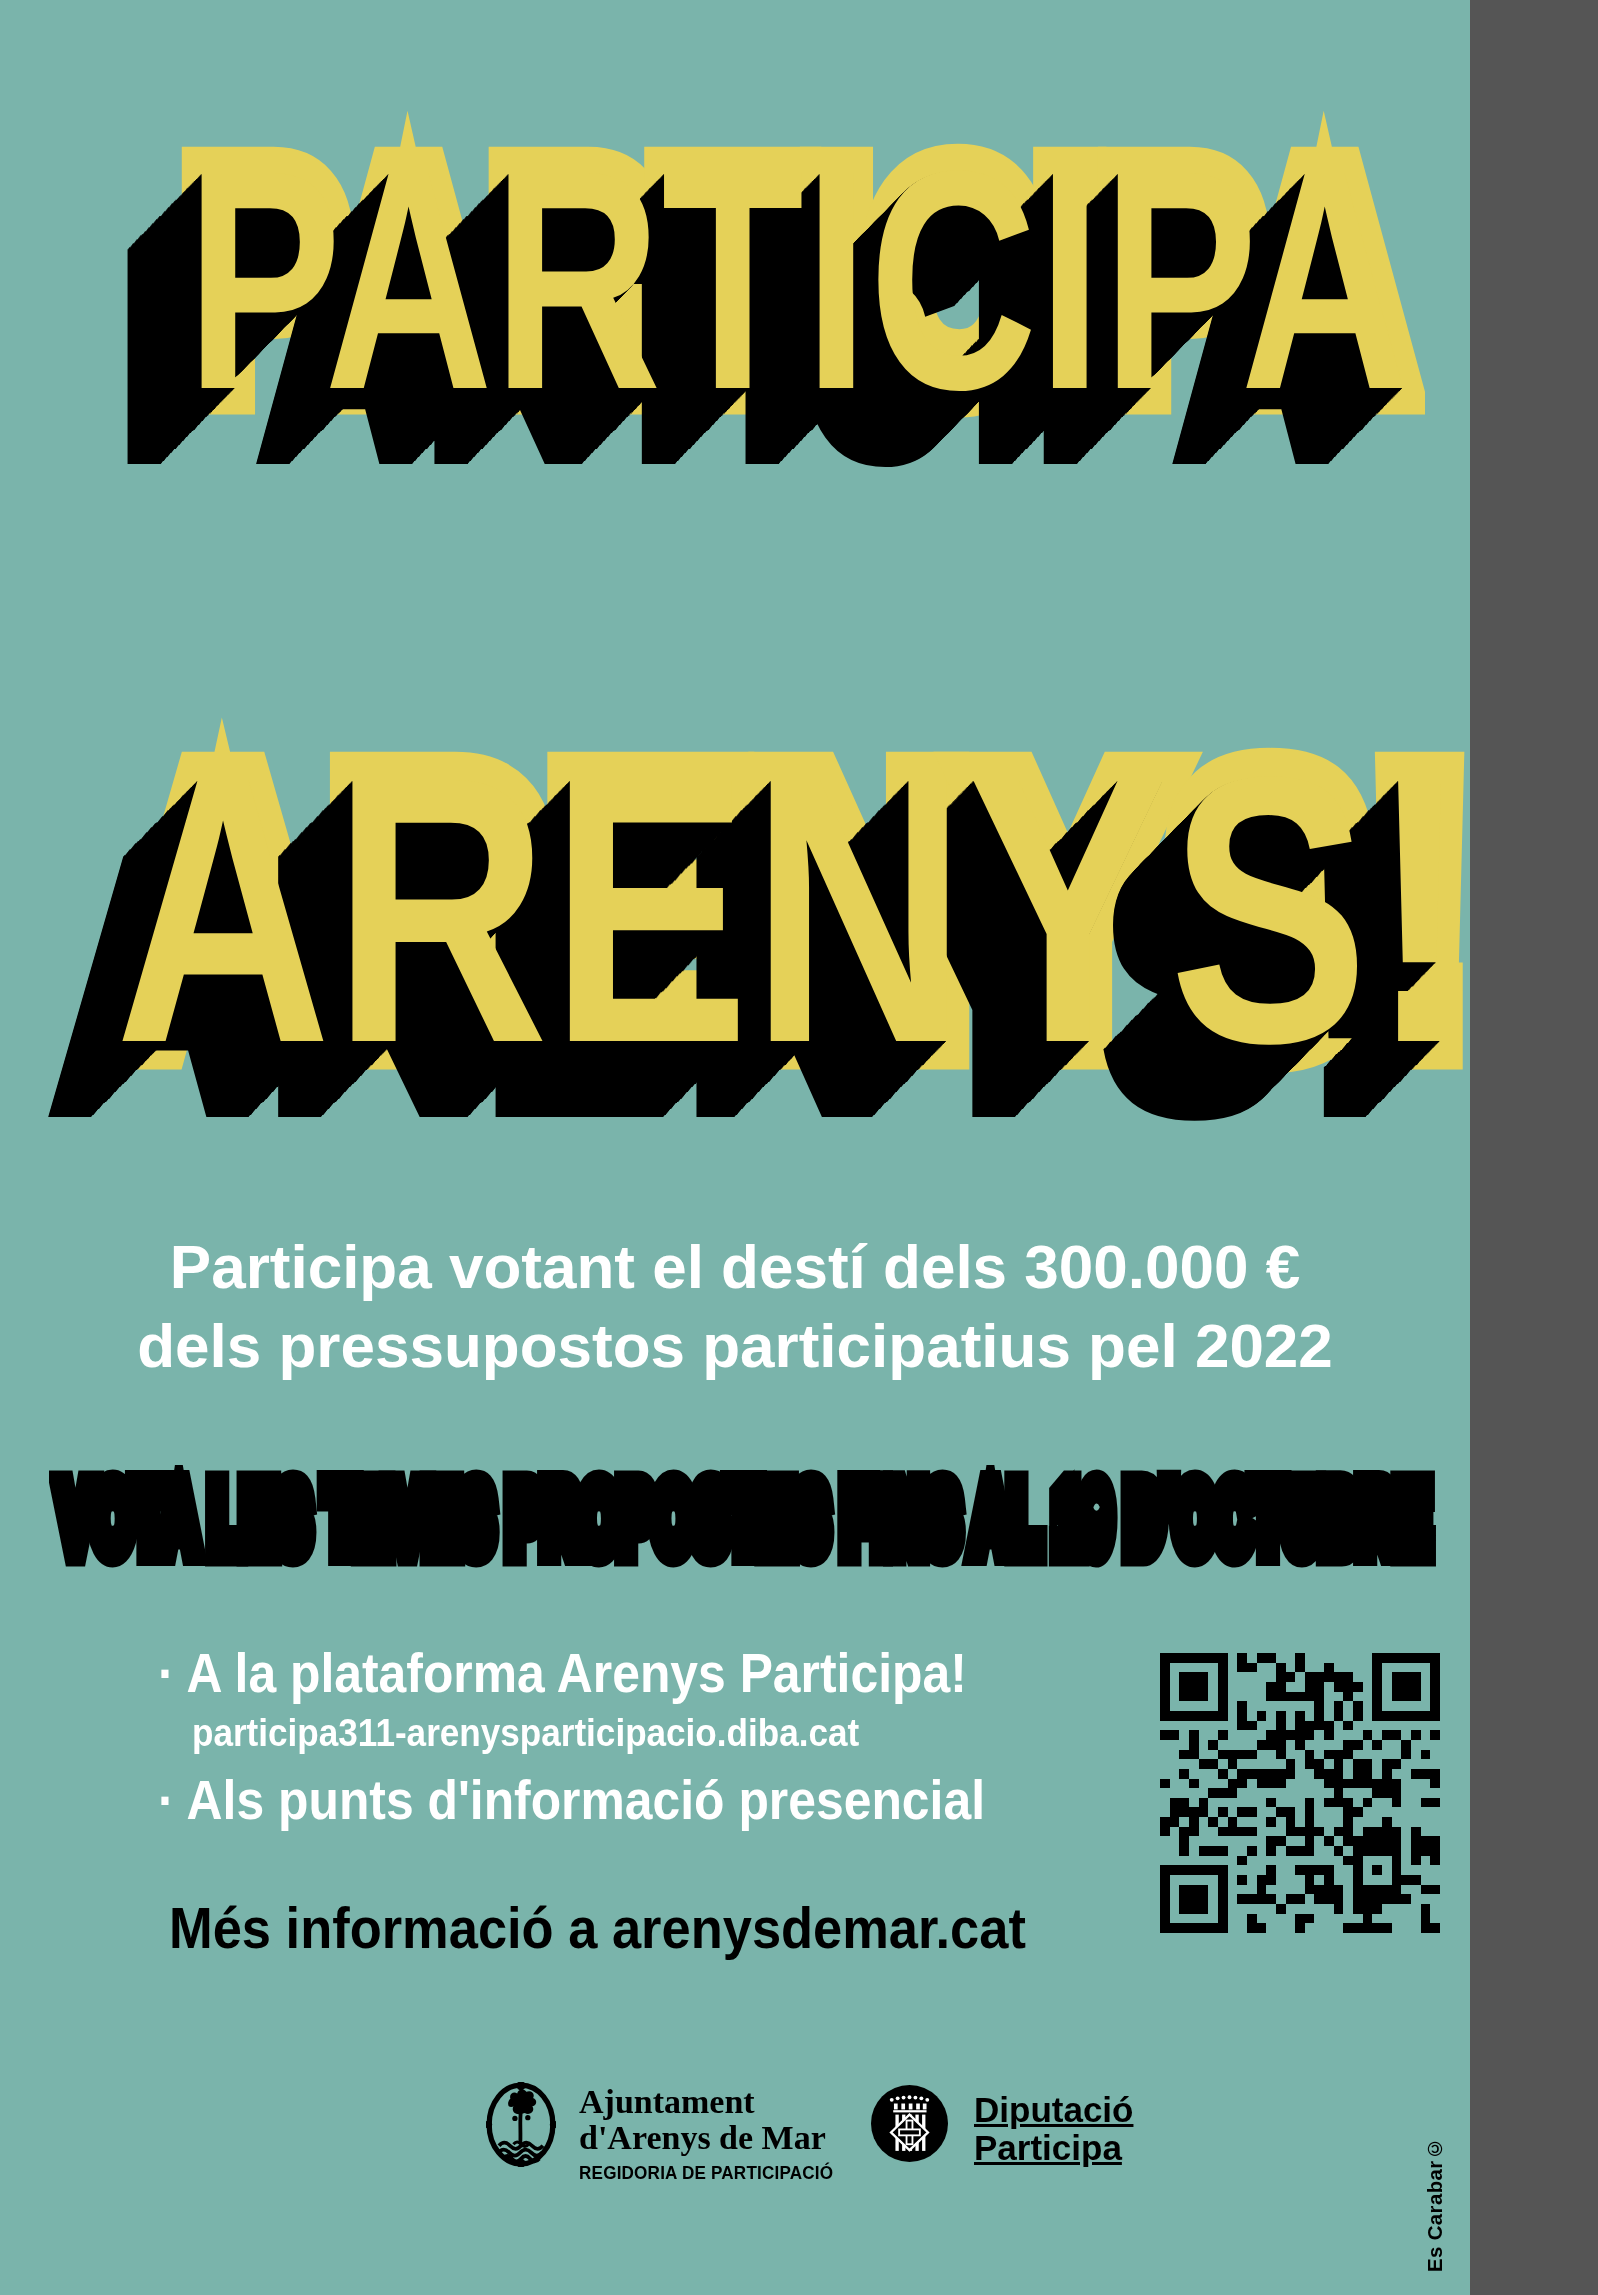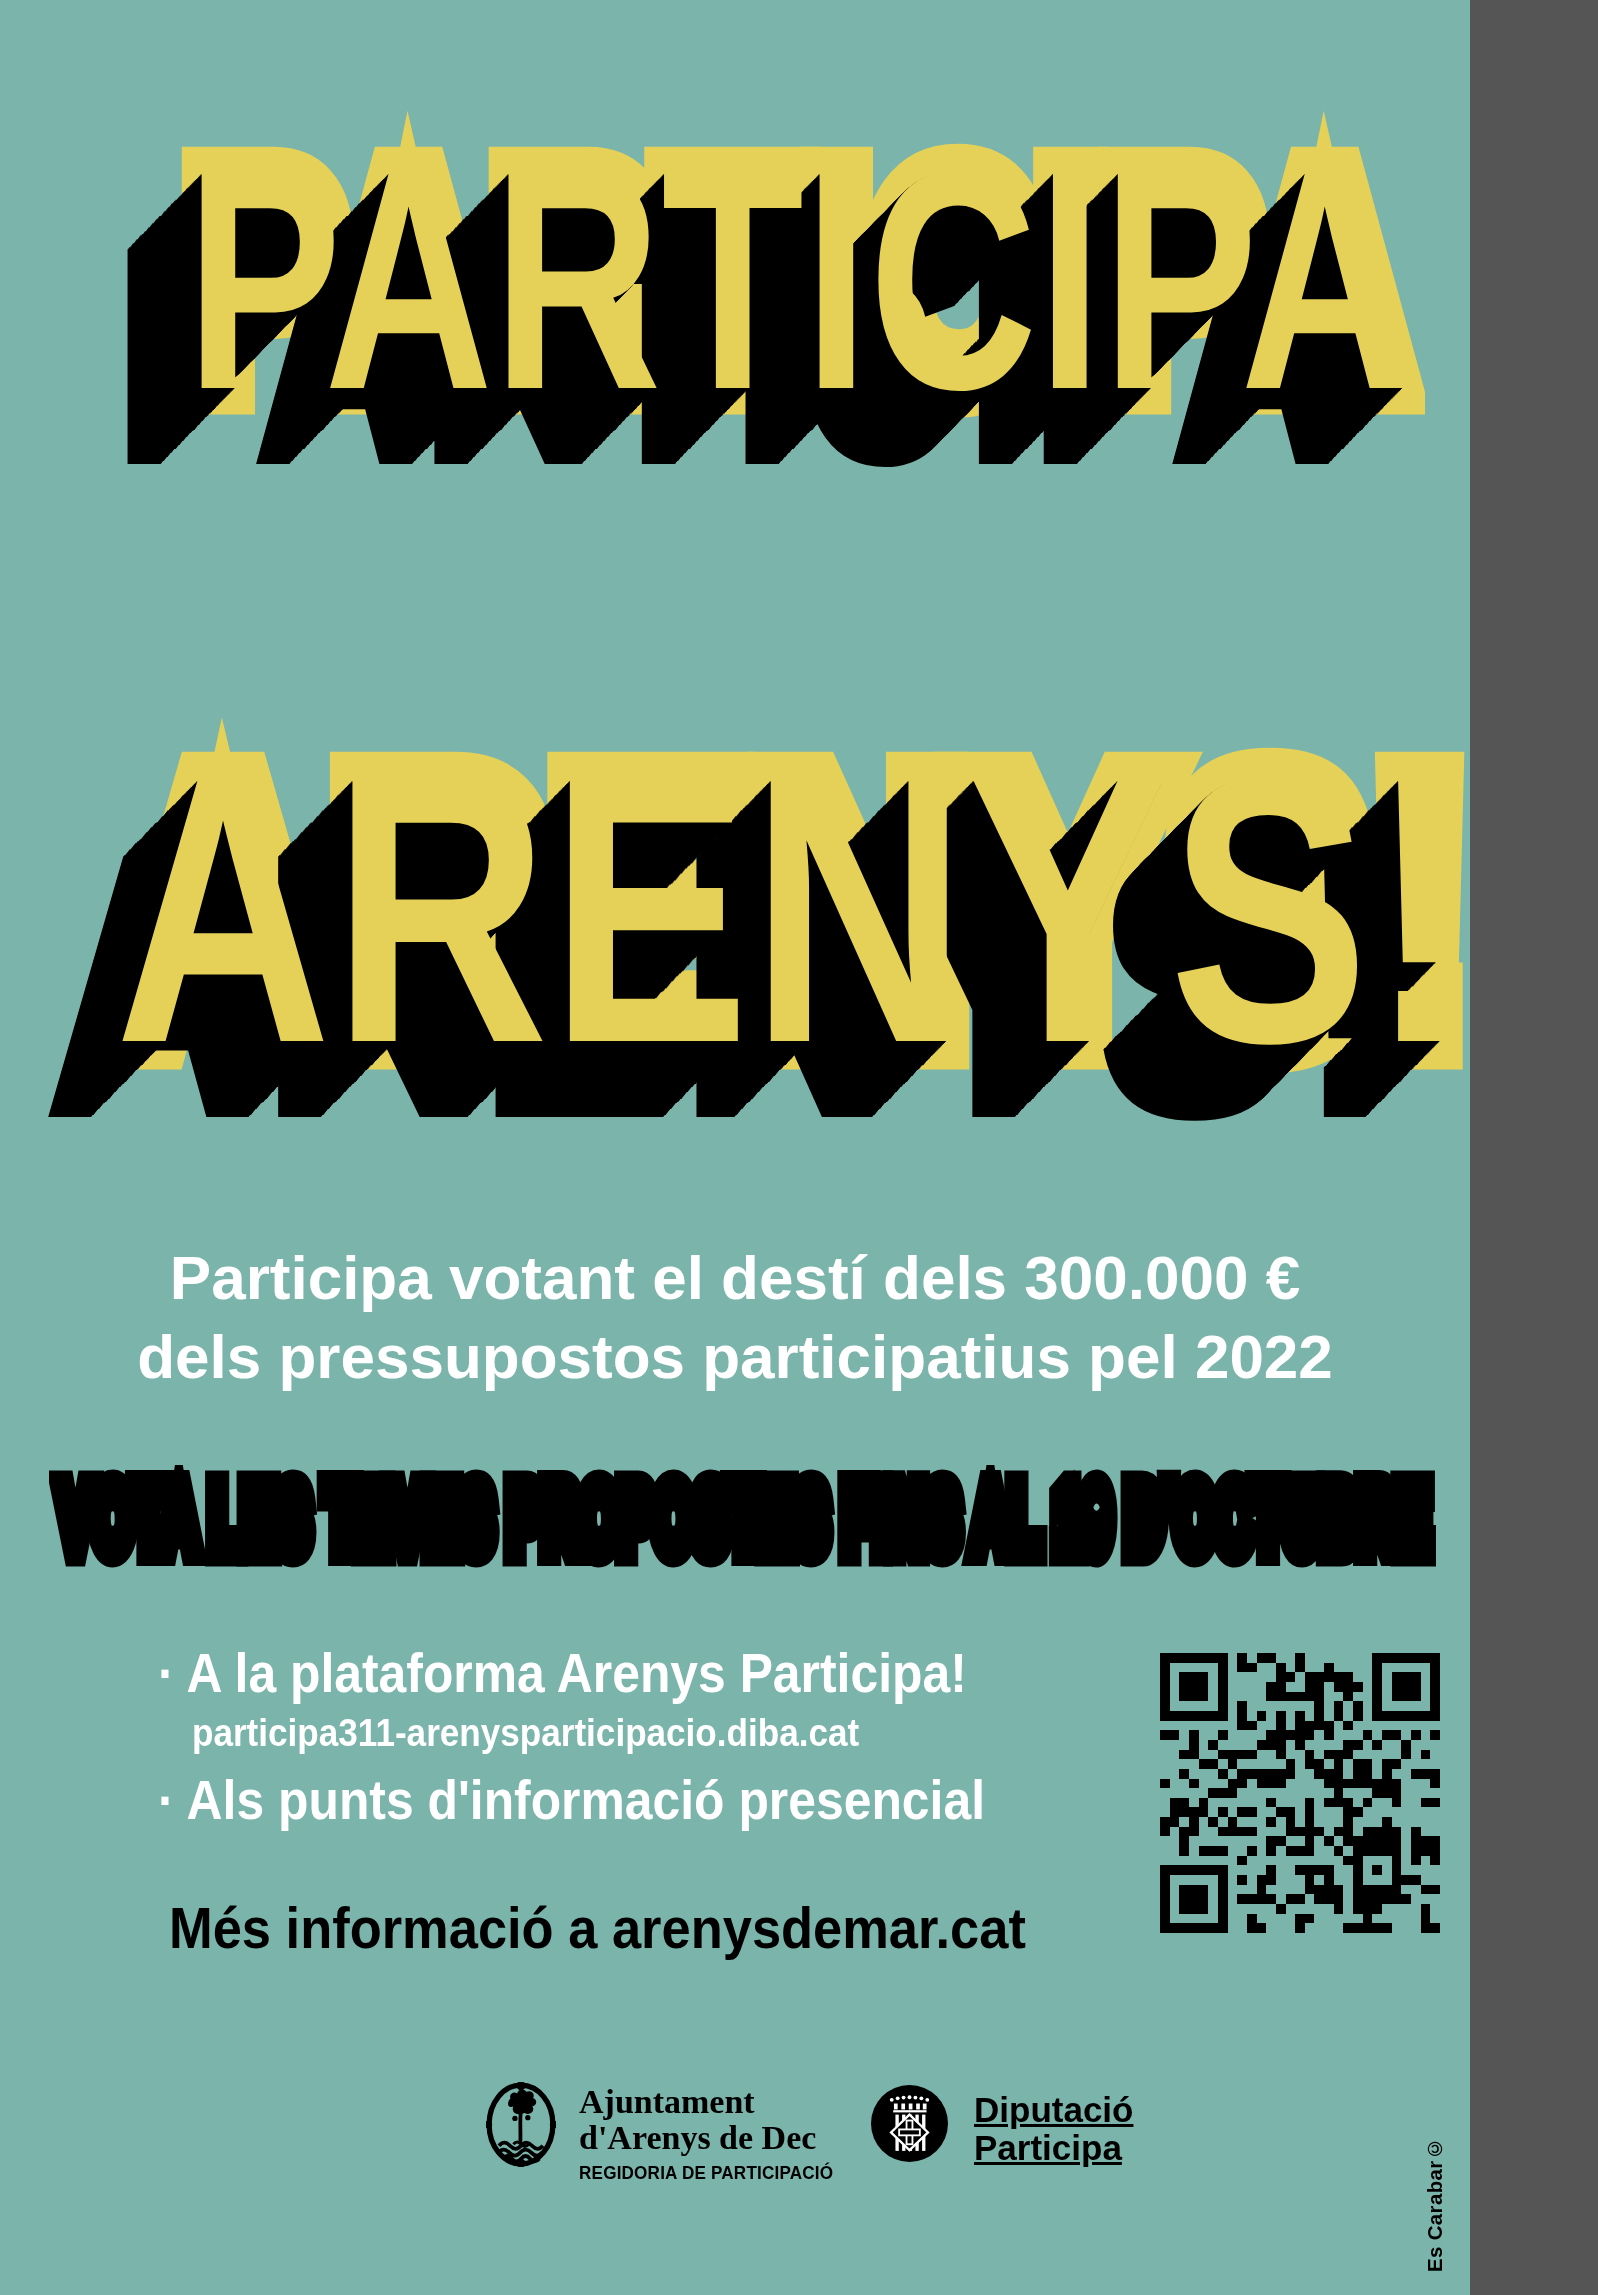--- a/index.html
+++ b/index.html
@@ -15,21 +15,21 @@
     color:#e5d158; paint-order:stroke fill; transform-origin:left top;
   }
   .t1{left:186px; top:124px;}
   #t1{font-size:312px; -webkit-text-stroke:53px #e5d158; transform:scaleX(0.748);}
   .t2{left:115px; top:720px;}
   #t2{font-size:379px; -webkit-text-stroke:57px #e5d158; transform:scaleX(0.79); letter-spacing:1.5px;}
   
   .subtitle{
     position:absolute; top:1227px; left:0; width:100%;
     text-align:center; color:#fff; font-weight:700;
-    font-size:62px; line-height:79px; letter-spacing:0;margin-top:11px;
+    font-size:62px; line-height:79px; letter-spacing:0;
   }
   
   .banner-wrap{position:absolute; top:1471px; left:0; right:12px; display:flex; justify-content:center;}
   .banner{
     font-size:95px; font-weight:700; color:#000;
     -webkit-text-stroke:31px #000; paint-order:stroke fill;
     line-height:1; white-space:nowrap;
     transform:scale(0.542,1); transform-origin:top center; margin-left:29px;
   }
   
@@ -497,21 +497,21 @@
     <circle cx="38" cy="48" r="3.5" fill="#000"></circle>
     <circle cx="55" cy="47" r="3.5" fill="#000"></circle>
     <path d="M36 82 q5 -6 10 0 t10 0" stroke="#000" stroke-width="4" fill="none"></path>
     <path d="M17 84 q7 -8 14.5 0 t14.5 0 t14.5 0 t14.5 0" stroke="#000" stroke-width="5" fill="none"></path>
     <path d="M16 93 q7 -8 14.5 0 t14.5 0 t14.5 0 t14.5 0" stroke="#000" stroke-width="5" fill="none"></path>
     <path d="M22 101 q6 -7 12 0 t12 0 t12 0 t12 0" stroke="#000" stroke-width="5" fill="none"></path>
   </svg>
 
   <div class="aj-text">
     <div class="aj-serif">Ajuntament</div>
-    <div class="aj-serif">d'Arenys de Dec</div>
+    <div class="aj-serif">d'Arenys de Mar</div>
     <div class="aj-caps">REGIDORIA DE PARTICIPACIÓ</div>
   </div>
 
   <svg class="dip-logo" viewBox="0 0 104 104">
     <circle cx="52" cy="52" r="52" fill="#000"></circle>
     <g fill="#fff">
       <circle cx="28" cy="20" r="2.6"></circle>
         <circle cx="36" cy="18" r="2.6"></circle>
         <circle cx="44" cy="17" r="2.6"></circle>
       <circle cx="52" cy="16.5" r="2.6"></circle>

